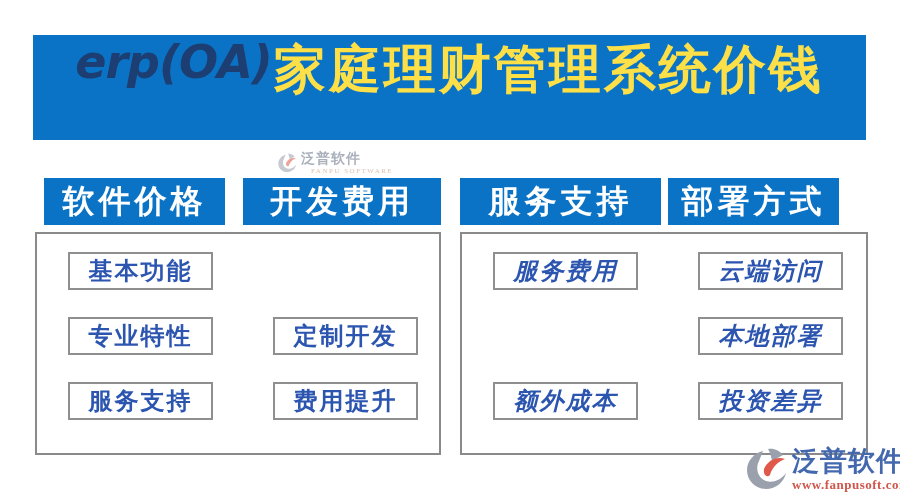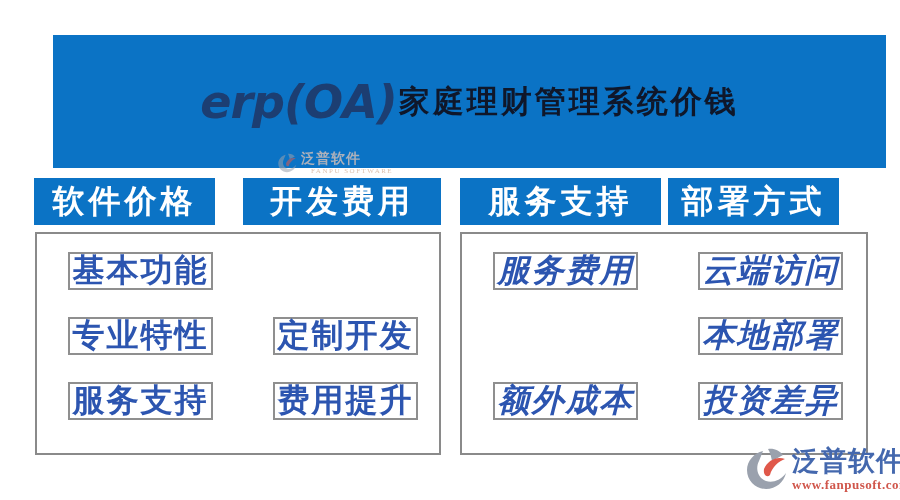--- a/index.html
+++ b/index.html
@@ -6,32 +6,32 @@
   body {
     width:900px; height:500px;
     background:#ffffff;
     position:relative;
     overflow:hidden;
     font-family:"Liberation Serif", "DejaVu Serif", serif;
   }
 
   
   .banner {
-    position:absolute; left:33px; top:35px; width:833px; height:133px;
+    position:absolute; left:33px; top:35px; width:833px; height:105px;
     background:#0b73c5;
-    display:flex; align-items:center; justify-content:center;margin-left:20px;
+    display:flex; align-items:flex-start; justify-content:center;
   }
   .banner .latin {
     font-family:"DejaVu Sans", sans-serif;
     font-style:italic; font-weight:bold;
     font-size:46px; color:#1c3e72; letter-spacing:-1px;
     margin-right:2px;
   }
   .banner .cjk {
-    font-weight:bold; font-size:31px; color:#0f172a; letter-spacing:3px;
+    font-weight:bold; font-size:52px; color:#fde047; letter-spacing:3px;
   }
 
   
   .watermark {
     position:absolute; left:276px; top:152px;
     display:flex; align-items:flex-start; gap:3px;
     pointer-events:none;
   }
   .watermark svg { width:22px; height:22px; opacity:.55; }
   .wm-text { display:flex; flex-direction:column; line-height:1; }
@@ -39,40 +39,40 @@
   .wm-sub   { font-size:7px; color:#dcc2b0; letter-spacing:1.5px; margin-top:2px;padding-left:10px; }
 
   
   .hdr {
     position:absolute; top:178px; height:47px;
     background:#0b73c5; color:#ffffff;
     display:flex; align-items:center; justify-content:center;
     font-size:32px; font-weight:bold; letter-spacing:4px;
     cursor:pointer;
   }
-  #hdr0 { left:34px;  width:181px; }
+  #hdr0 { left:44px;  width:181px; }
   #hdr1 { left:243px; width:198px; }
   #hdr2 { left:460px; width:201px; }
   #hdr3 { left:668px; width:171px; }
 
   
   .panel {
     position:absolute; top:232px; height:223px;
     border:2px solid #8a8a8a; box-sizing:border-box; background:#ffffff;
   }
   #panel0 { left:35px;  width:406px; }
   #panel1 { left:460px; width:408px;font-style:italic; }
 
   
   .item {
     position:absolute; width:145px; height:38px;
     border:2px solid #8f8f8f; box-sizing:border-box;
     background:#ffffff; color:#2c55b0;
     display:flex; align-items:center; justify-content:center;
-    font-size:32px; font-weight:bold; letter-spacing:2px;
+    font-size:24px; font-weight:bold; letter-spacing:2px;
     cursor:pointer;
   }
   .c0 { left:31px;  }
   .c1 { left:236px; }
   .r0 { top:18px;  }
   .r1 { top:83px;  }
   .r2 { top:148px; }
 
   
   .footer-logo {

